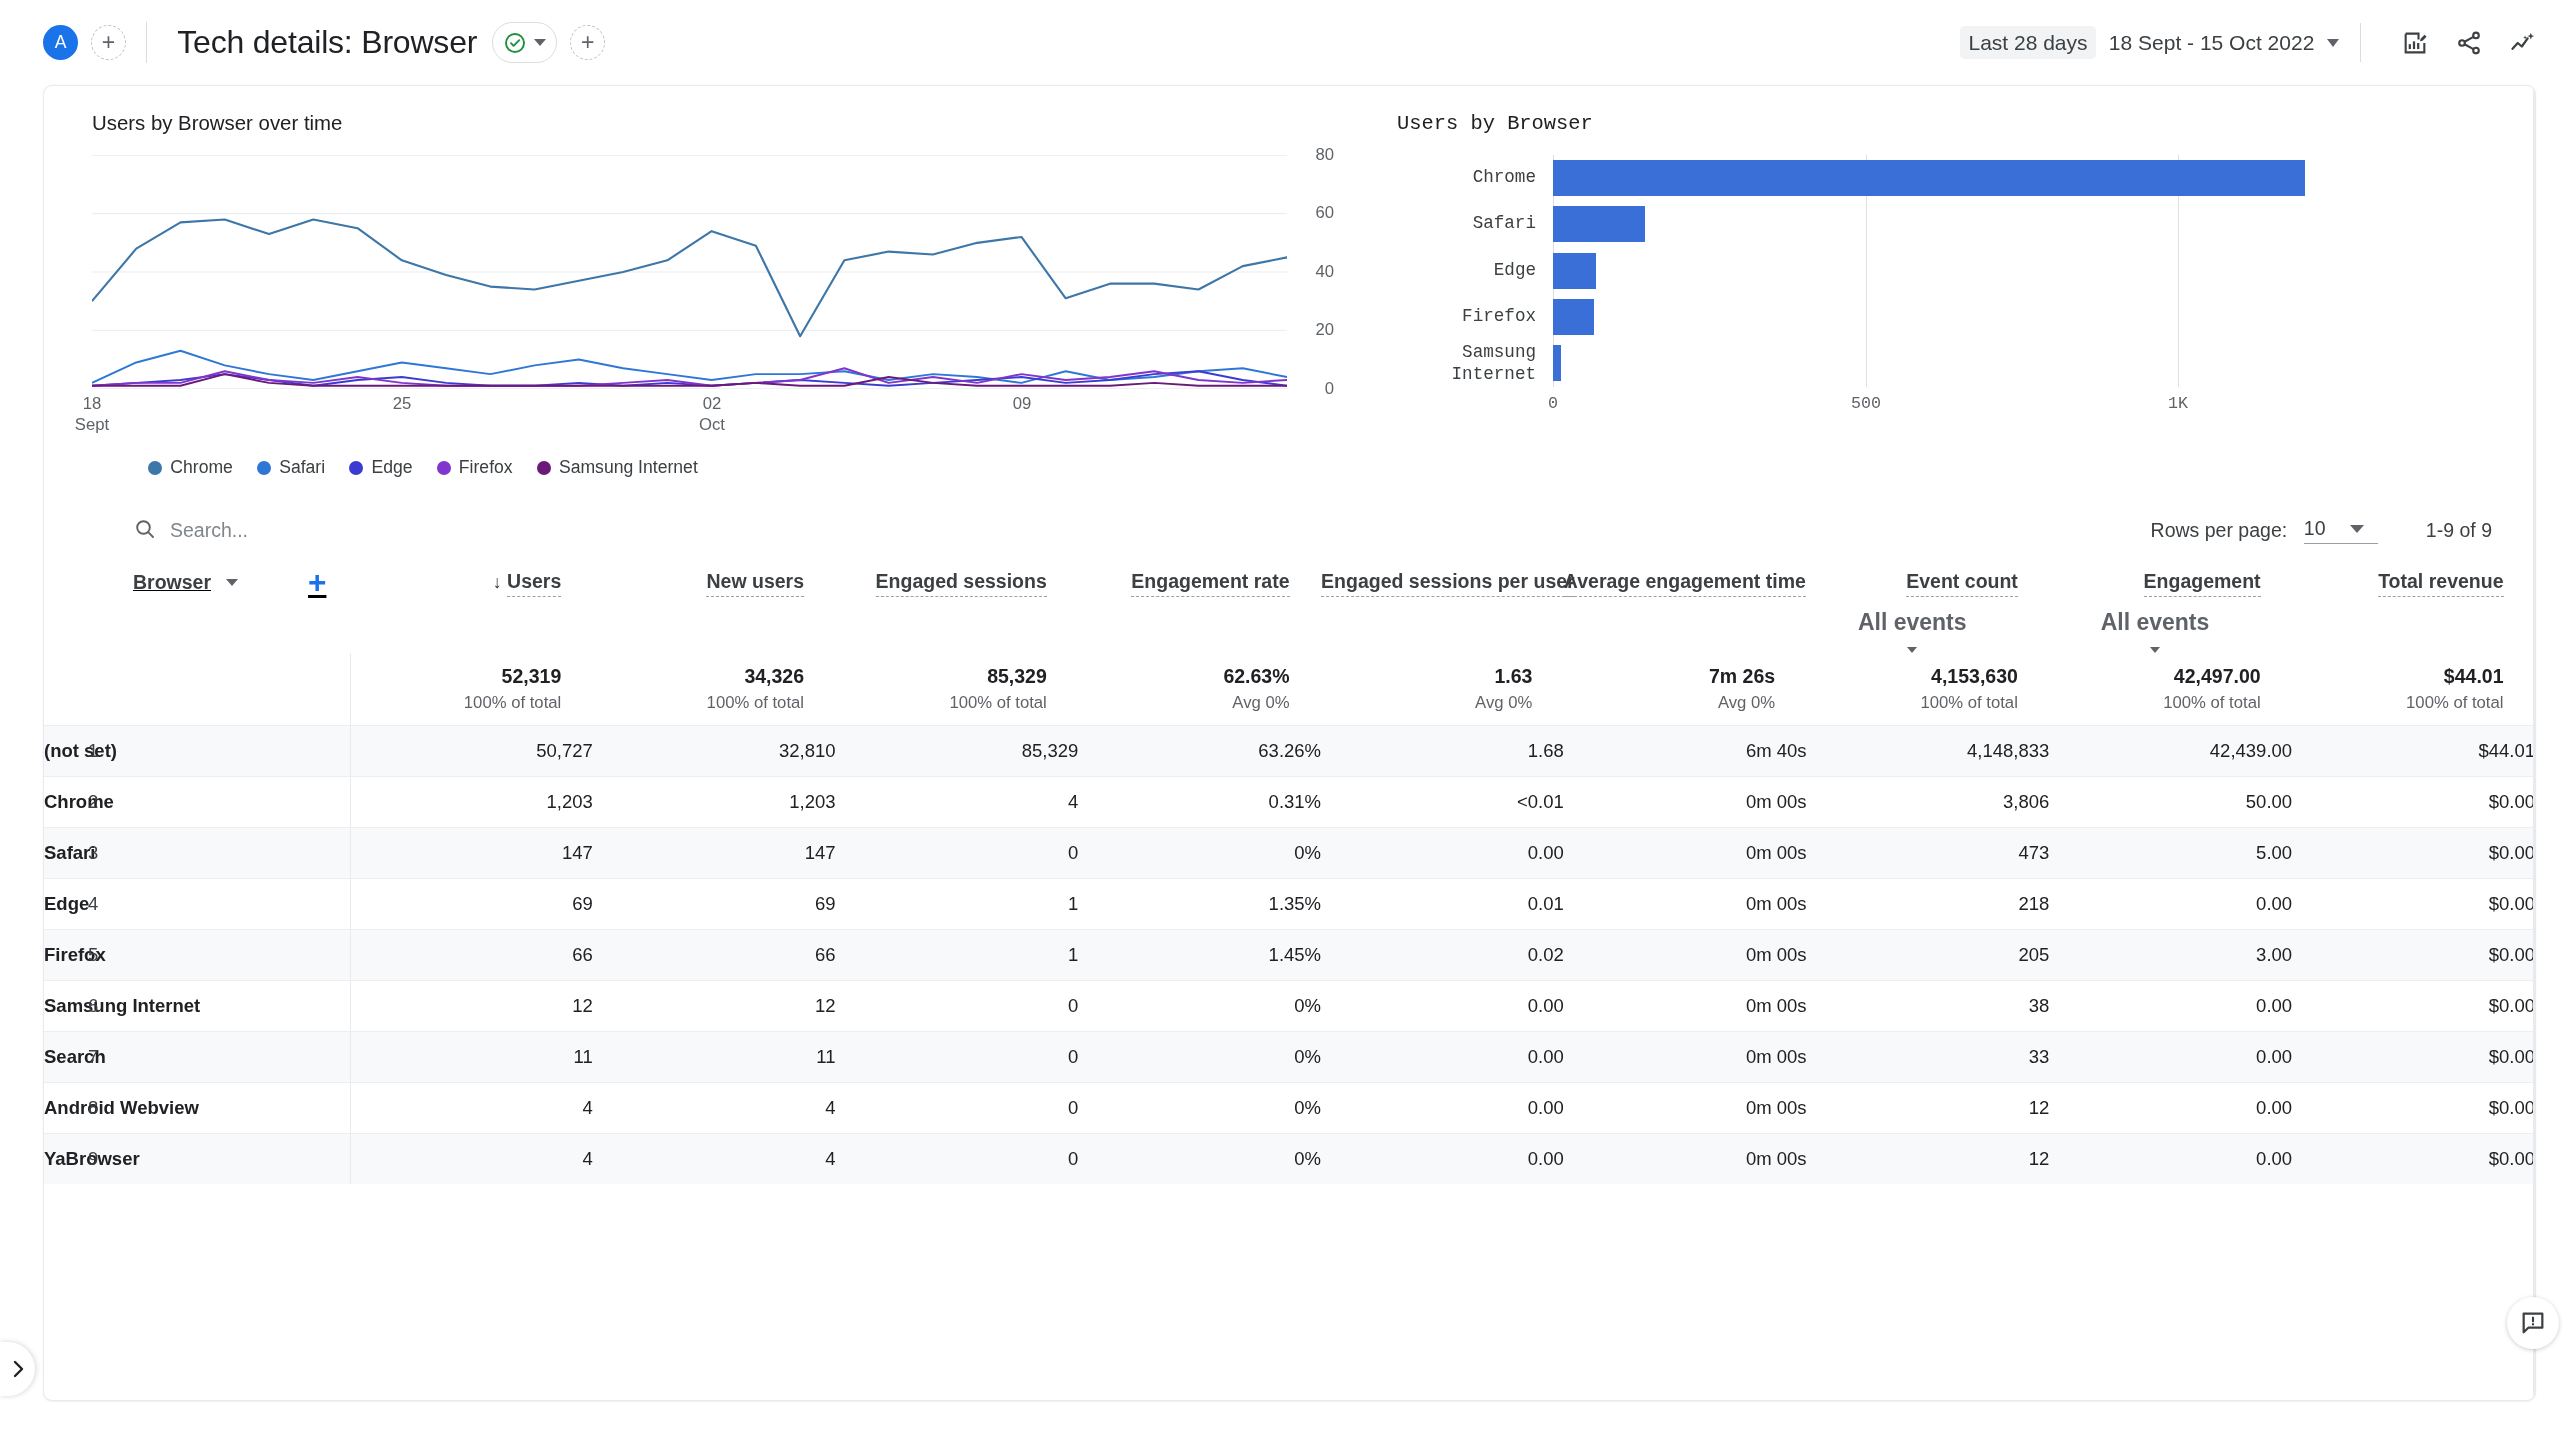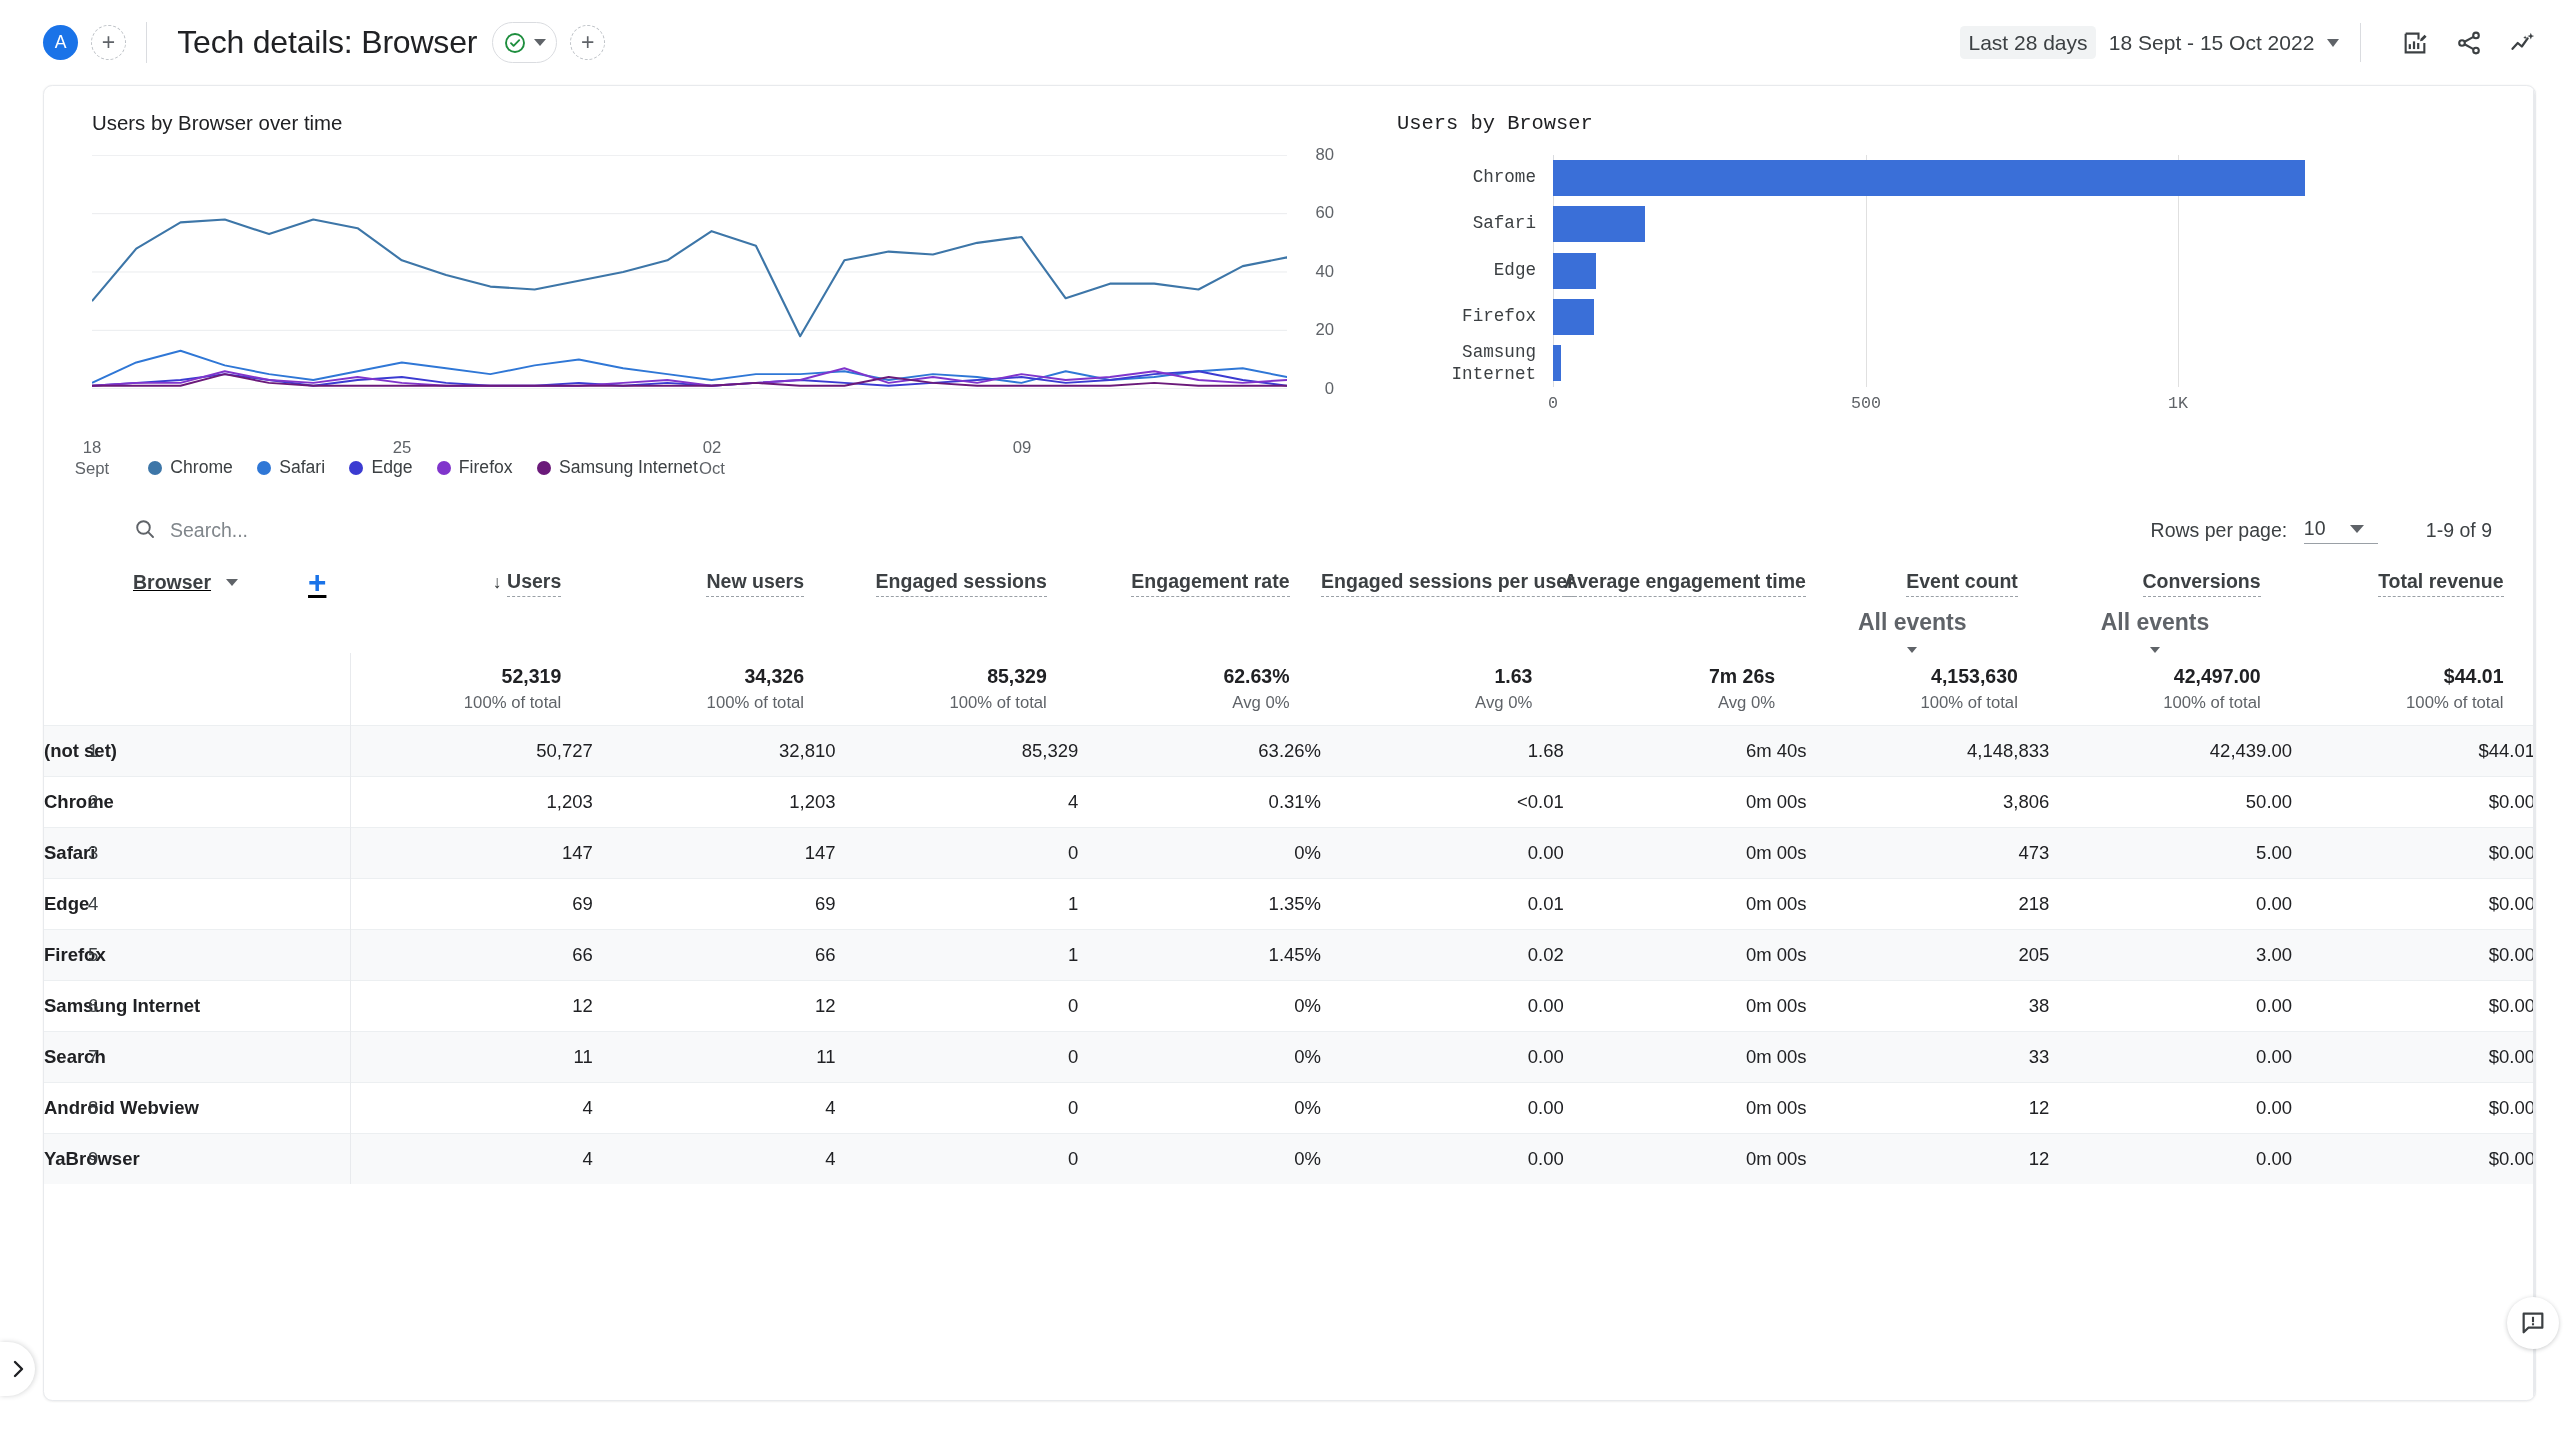--- a/index.html
+++ b/index.html
@@ -80,21 +80,21 @@
   }
 
   
   .linechart-panel { width: 1316px; padding-left: 48px; }
   .lc-wrap { position: relative; width: 1242px; height: 278px; margin-top: 20.4px; }
   .lc-ylabels { position: absolute; right: 0; top: 0; width: 44px; height: 232px; }
   .lc-ylabels span {
     position: absolute; right: 0; font-size: 16.7px; color: #5f6368;
     transform: translateY(-50%);
   }
-  .lc-xlabels { position: absolute; left: 0; top: 239px; width: 1195px; height: 44px; margin-top: 44px; }
+  .lc-xlabels { position: absolute; left: 0; top: 239px; width: 1195px; height: 44px; }
   .lc-xlabels .xl {
     position: absolute; font-size: 16.7px; color: #5f6368; line-height: 1.25;
     transform: translateX(-50%); text-align: center; white-space: nowrap;
   }
   .legend {
     display: flex; align-items: center; gap: 24px;
     margin-top: 24px; margin-left: 56px;
   }
   .legend-item { display: flex; align-items: center; gap: 8.3px; }
   .legend-dot { width: 14px; height: 14px; border-radius: 50%; }
@@ -427,21 +427,21 @@
             <span class="mlabel">Average engagement time</span>
           </th>
           <th class="th-metric">
             <span class="mlabel">Event count</span>
             <span class="msub">
               <span>All events</span>
               <span class="sc"></span>
             </span>
           </th>
           <th class="th-metric">
-            <span class="mlabel">Conversions</span>
+            <span class="mlabel">Engagement</span>
             <span class="msub">
               <span>All events</span>
               <span class="sc"></span>
             </span>
           </th>
           <th class="th-metric">
             <span class="mlabel">Total revenue</span>
           </th>
         </tr>
         <tr class="totals-row" id="totals-row">

